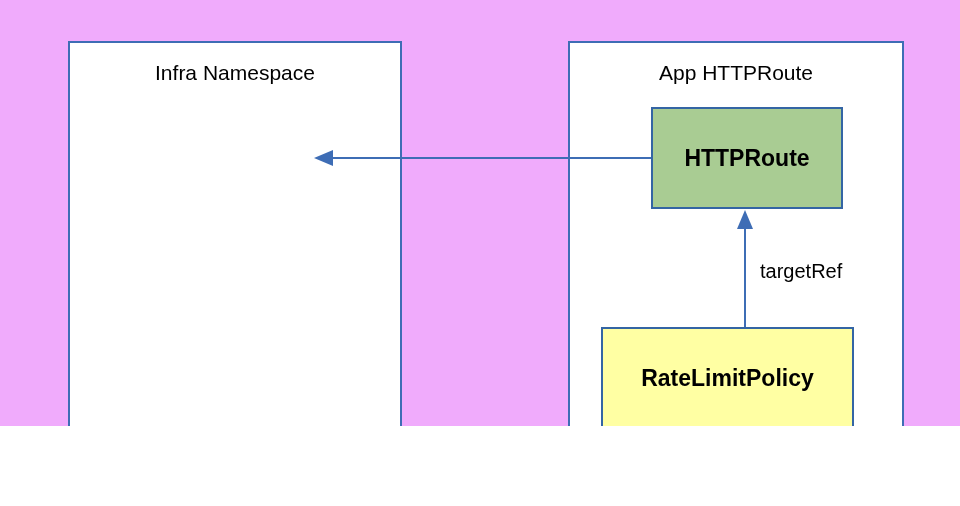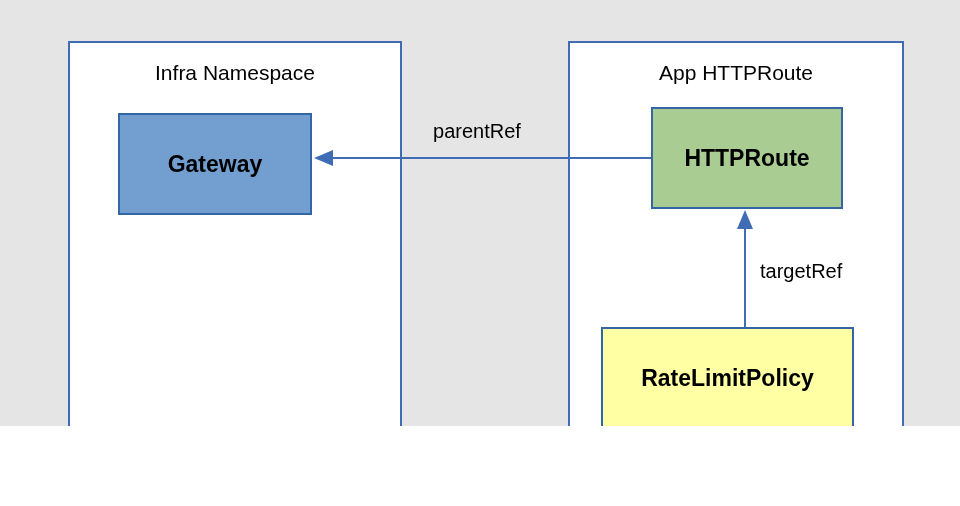--- a/index.html
+++ b/index.html
@@ -5,21 +5,21 @@
   html, body {
     margin: 0;
     padding: 0;
     background: #ffffff;
     font-family: "Liberation Sans", sans-serif;
   }
   .canvas {
     position: relative;
     width: 960px;
     height: 426px;
-    background: #e5e5e5;
+    background: #f0abfc;
     overflow: hidden;
   }
   .ns-container {
     position: absolute;
     background: #ffffff;
     border: 2px solid #3E6DB5;
     box-sizing: border-box;
   }
   .ns-container.infra { left: 68px;  top: 41px; width: 334px; height: 428px; }
   .ns-container.app   { left: 568px; top: 41px; width: 336px; height: 428px; }
@@ -70,38 +70,34 @@
 
   <div class="ns-container infra">
     <div class="ns-title">Infra Namespace</div>
 
   </div>
 
   <div class="ns-container app">
     <div class="ns-title">App HTTPRoute</div>
   </div>
 
-  <div class="node gateway" style="background-color: rgb(114, 159, 207);">
-    <span>Gateway</span>
-  </div>
 
   <div class="node httproute" style="background-color: rgb(169, 204, 147);">
     <span>HTTPRoute</span>
   </div>
 
   <div class="node ratelimit" style="background-color: rgb(255, 255, 163);">
     <span>RateLimitPolicy</span>
   </div>
 
   <svg class="edge-layer" width="960" height="506" viewBox="0 0 960 506">
 
     <line x1="651" y1="158" x2="332" y2="158" stroke-width="2" stroke="#3E6DB5"></line>
     <polygon points="314,158 333,150 333,166" fill="#3E6DB5"></polygon>
 
     <line x1="745" y1="327" x2="745" y2="227" stroke-width="2" stroke="#3E6DB5"></line>
     <polygon points="745,210 737,229 753,229" fill="#3E6DB5"></polygon>
   </svg>
 
-  <div class="edge-label parentref">parentRef</div>
 
   <div class="edge-label targetref">targetRef</div>
 
 </div>
 
 </body></html>

